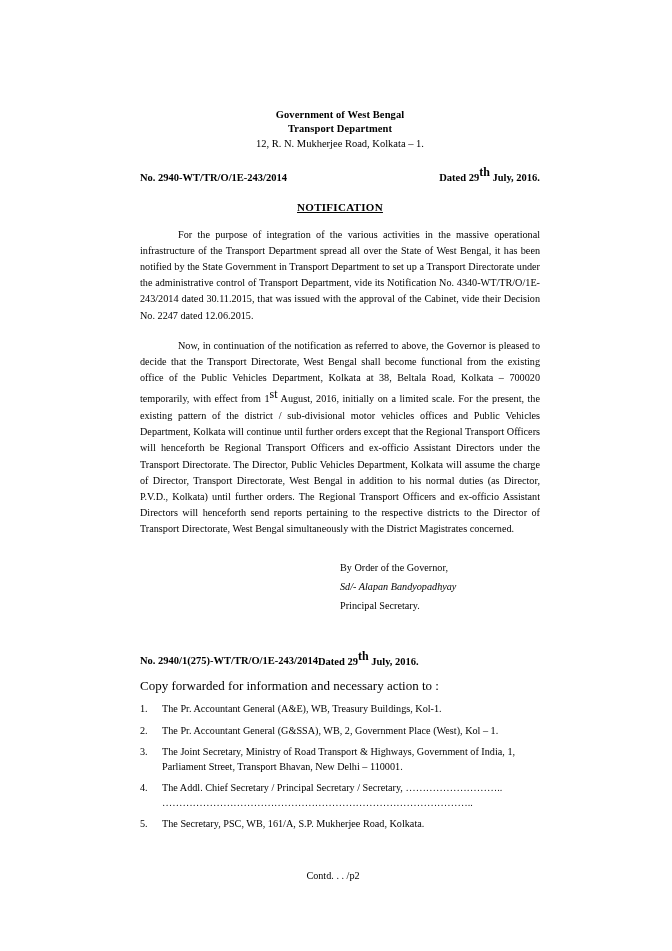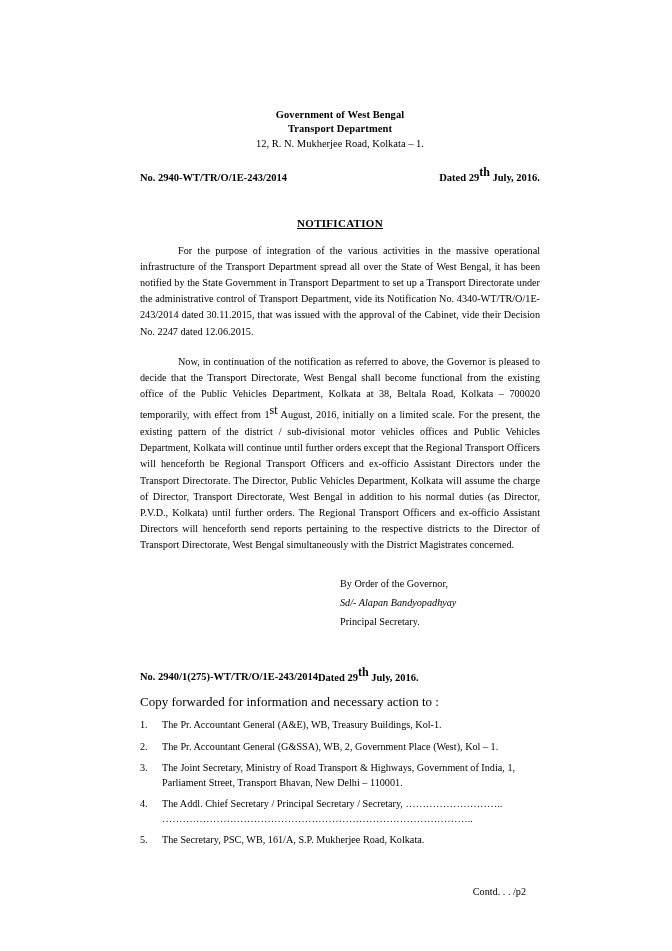--- a/index.html
+++ b/index.html
@@ -52,21 +52,21 @@
     font-weight: bold;
   }
   .ref-row .left { font-weight: bold; }
   .ref-row .right { font-weight: bold; }
   sup { font-size: 12px; vertical-align: super; margin-top: 20px; }
   .notif-title {
     text-align: center;
     font-weight: bold;
     font-size: 11px;
     text-decoration: underline;
-    margin-top: 34px;
+    margin-top: 18px;
     letter-spacing: 0.3px;
   }
   p.body-para {
     font-size: 10.2px;
     line-height: 16.2px;
     text-align: justify;
     text-justify: inter-word;
     margin: 14px 0 0 0;
     text-indent: 38px;
   }
@@ -105,21 +105,21 @@
   }
   ol.copy-list li .num {
     width: 22px;
     flex: 0 0 22px;
   }
   ol.copy-list li .txt {
     flex: 1 1 auto;
   }
   .contd {
     margin-top: 38px;
-    text-align: right;
+    text-align: center;
     font-size: 10.2px;
     padding-right: 14px;
   }
 </style>
 </head>
 <body>
 
 <div class="page">
   <div class="content">
 

